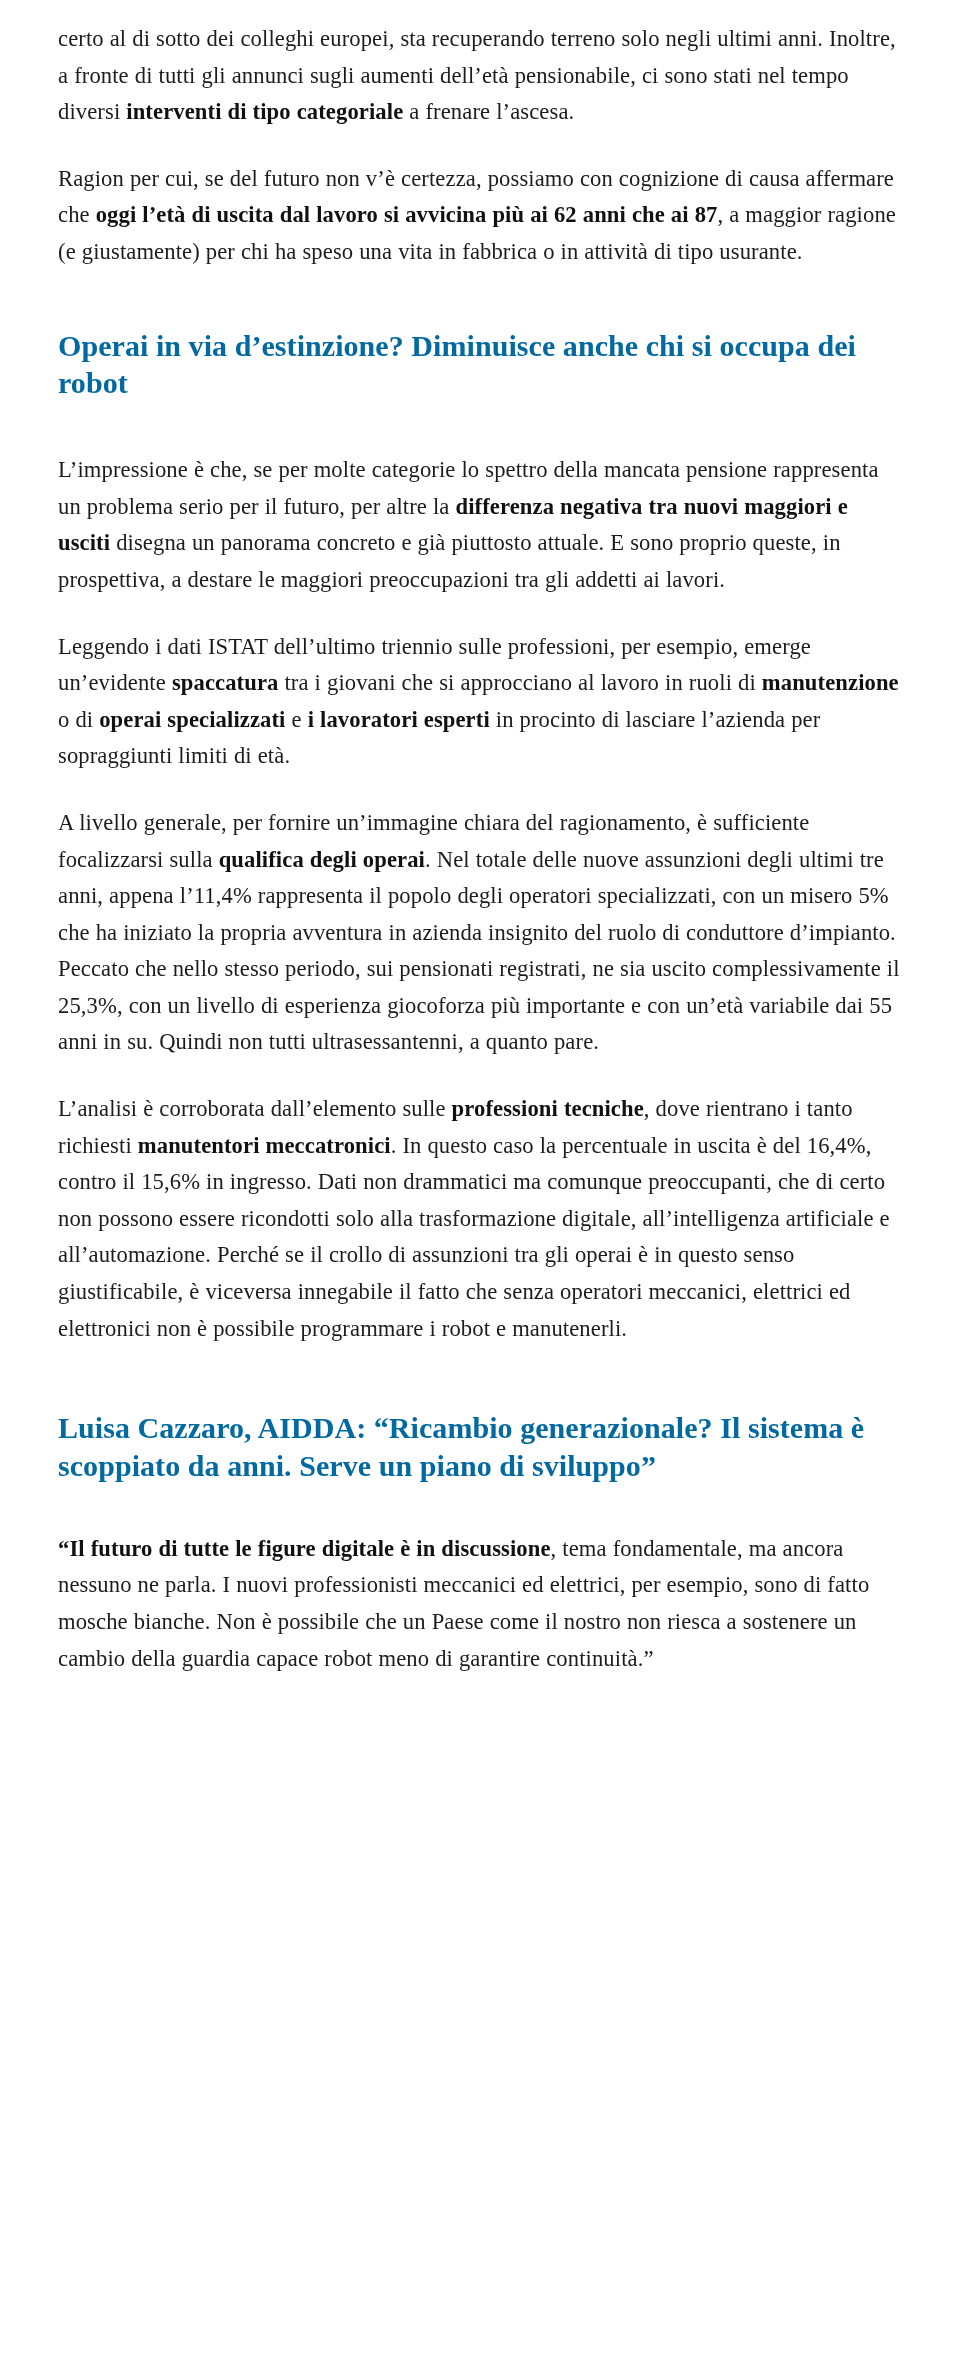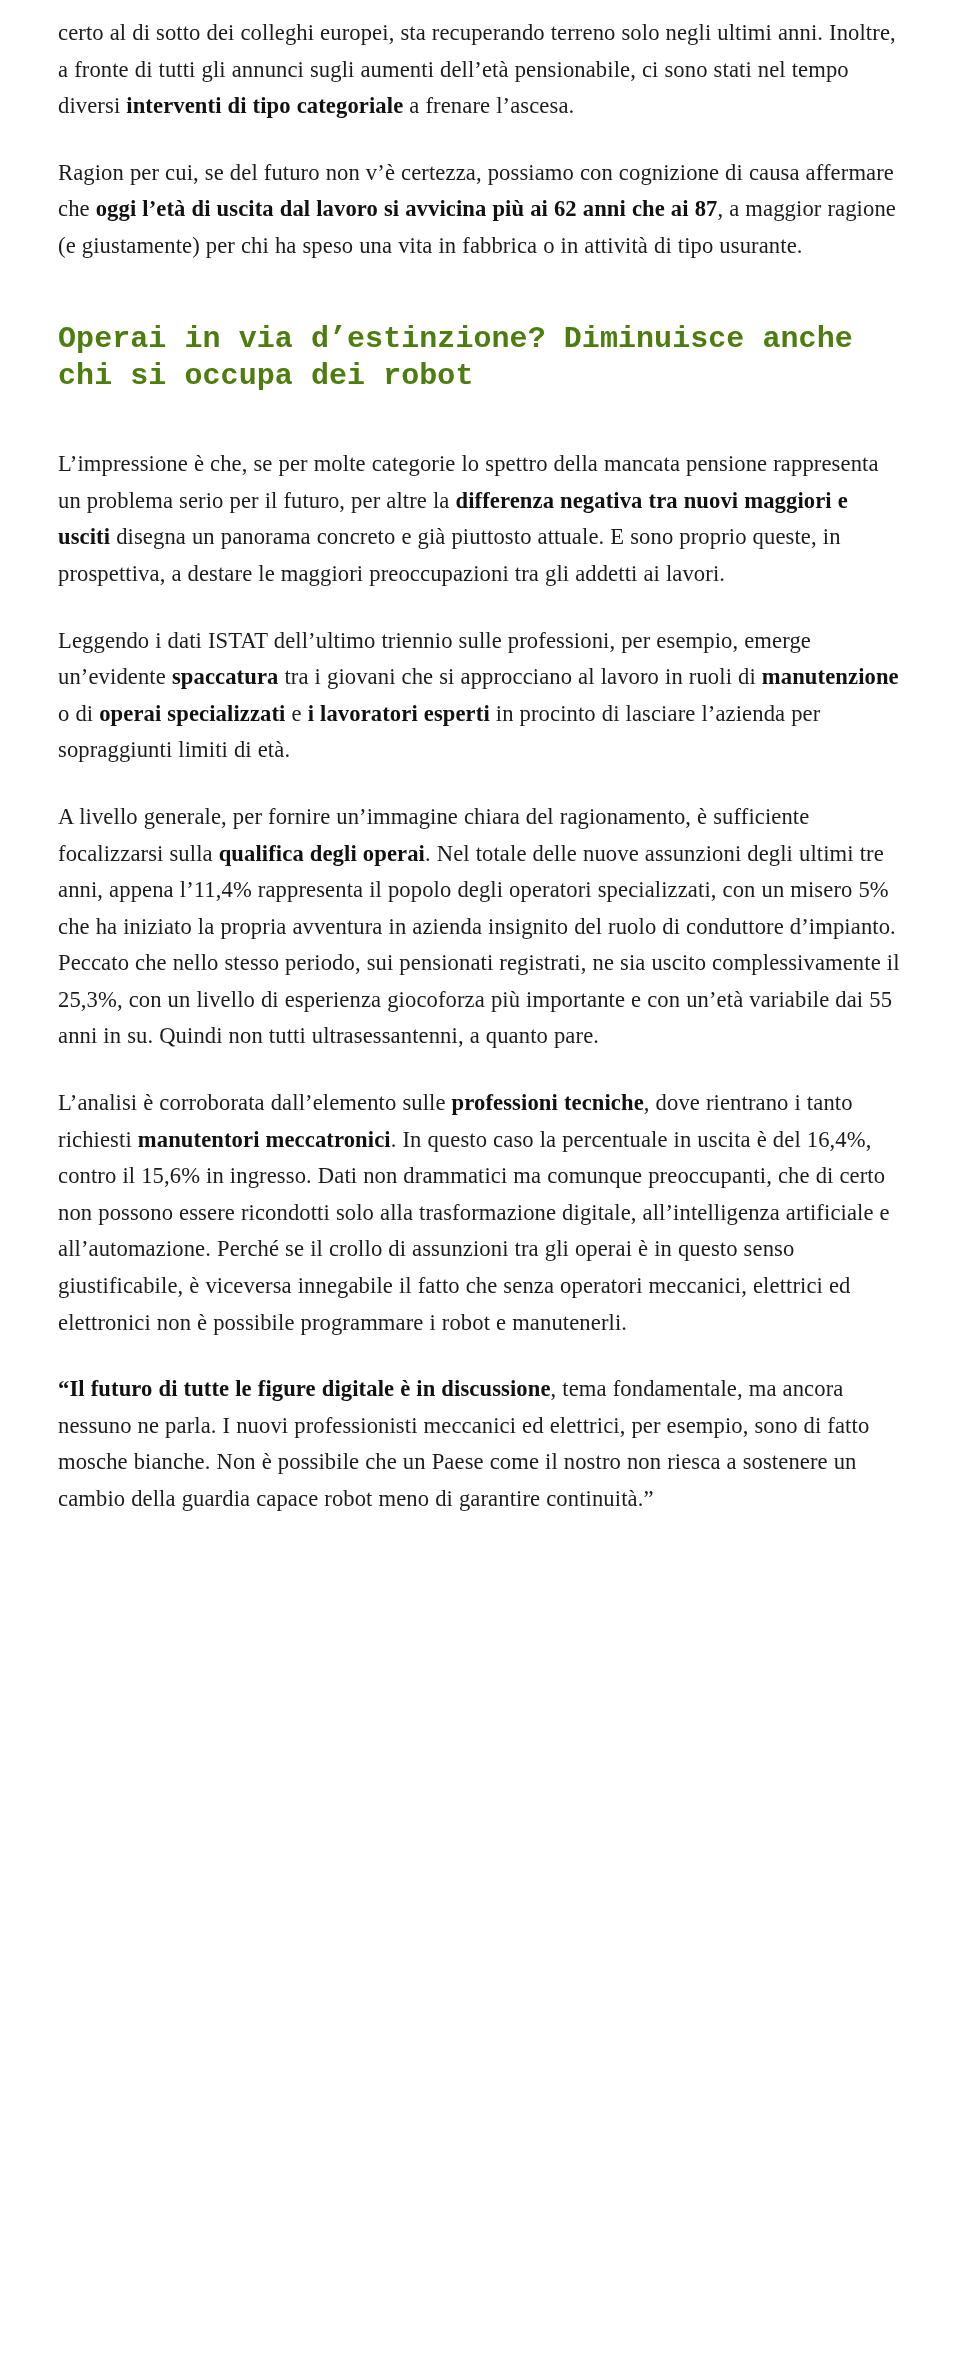--- a/index.html
+++ b/index.html
@@ -11,21 +11,21 @@
   body {
     width: 965px;
     min-height: 2373px;
     font-family: "Liberation Serif", "DejaVu Serif", serif;
     color: #1b1b1b;
     -webkit-font-smoothing: antialiased;
   }
   .page {
     width: 965px;
     box-sizing: border-box;
-    padding: 9px 60px 0 58px;
+    padding: 15px 60px 0 58px;
   }
   .article-body {
     width: 100%;
   }
   p.para {
     margin: 0 0 30px 0;
     font-size: 22.6px;
     line-height: 1.62;
     letter-spacing: 0.005em;
     color: #1c1c1c;
@@ -39,23 +39,22 @@
   p.para b, p.para strong {
     font-weight: 700;
     color: #111111;
   }
   h2.section-heading {
     margin: 0;
     padding: 0;
     font-size: 30px;
     line-height: 1.26;
     font-weight: 700;
-    color: #4d7c0f;
+    color: #0369a1;
     letter-spacing: 0.002em;
-    font-family: Liberation Mono, monospace;
   }
   .heading-block {
     margin-top: 56px;
     margin-bottom: 50px;
   }
   .heading-block.second {
     margin-top: 62px;
     margin-bottom: 46px;
   }
   .quote-para {
@@ -81,17 +80,20 @@
 
     <p class="para"><span>L’impressione è che, se per molte categorie lo spettro della mancata pensione rappresenta un problema serio per il futuro, per altre la </span><b>differenza negativa tra nuovi maggiori e usciti</b><span> disegna un panorama concreto e già piuttosto attuale. E sono proprio queste, in prospettiva, a destare le maggiori preoccupazioni tra gli addetti ai lavori.</span></p>
 
     <p class="para"><span>Leggendo i dati ISTAT dell’ultimo triennio sulle professioni, per esempio, emerge un’evidente </span><b>spaccatura</b><span> tra i giovani che si approcciano al lavoro in ruoli di </span><b>manutenzione</b><span> o di </span><b>operai specializzati</b><span> e </span><b>i lavoratori esperti</b><span> in procinto di lasciare l’azienda per sopraggiunti limiti di età.</span></p>
 
     <p class="para"><span>A livello generale, per fornire un’immagine chiara del ragionamento, è sufficiente focalizzarsi sulla </span><b>qualifica degli operai</b><span>. Nel totale delle nuove assunzioni degli ultimi tre anni, appena l’11,4% rappresenta il popolo degli operatori specializzati, con un misero 5% che ha iniziato la propria avventura in azienda insignito del ruolo di conduttore d’impianto. Peccato che nello stesso periodo, sui pensionati registrati, ne sia uscito complessivamente il 25,3%, con un livello di esperienza giocoforza più importante e con un’età variabile dai 55 anni in su. Quindi non tutti ultrasessantenni, a quanto pare.</span></p>
 
     <p class="para"><span>L’analisi è corroborata dall’elemento sulle </span><b>professioni tecniche</b><span>, dove rientrano i tanto richiesti </span><b>manutentori meccatronici</b><span>. In questo caso la percentuale in uscita è del 16,4%, contro il 15,6% in ingresso. Dati non drammatici ma comunque preoccupanti, che di certo non possono essere ricondotti solo alla trasformazione digitale, all’intelligenza artificiale e all’automazione. Perché se il crollo di assunzioni tra gli operai è in questo senso giustificabile, è viceversa innegabile il fatto che senza operatori meccanici, elettrici ed elettronici non è possibile programmare i robot e manutenerli.</span></p>
 
 
+    <div class="heading-block second">
+      <h2 class="section-heading">Luisa Cazzaro, AIDDA: “Ricambio generazionale? Il sistema è scoppiato da anni. Serve un piano di sviluppo”</h2>
+    </div>
 
     <p class="para quote-para"><b>“Il futuro di tutte le figure digitale è in discussione</b><span>, tema fondamentale, ma ancora nessuno ne parla. I nuovi professionisti meccanici ed elettrici, per esempio, sono di fatto mosche bianche. Non è possibile che un Paese come il nostro non riesca a sostenere un cambio della guardia capace robot meno di garantire continuità.”</span></p>
 
   </article>
 </div>
 
 </body></html>

